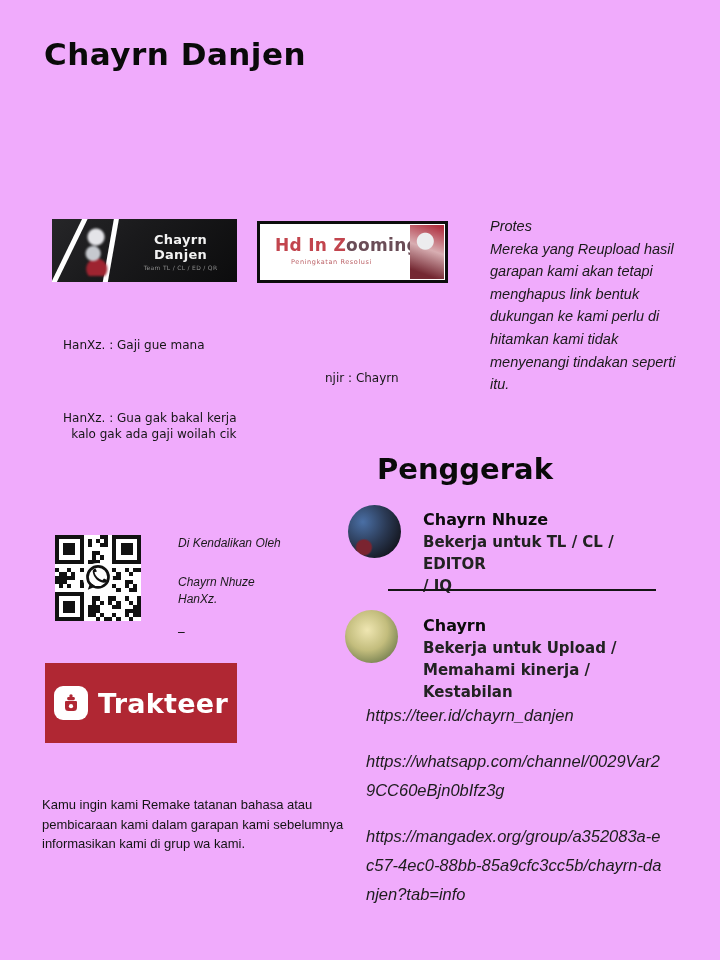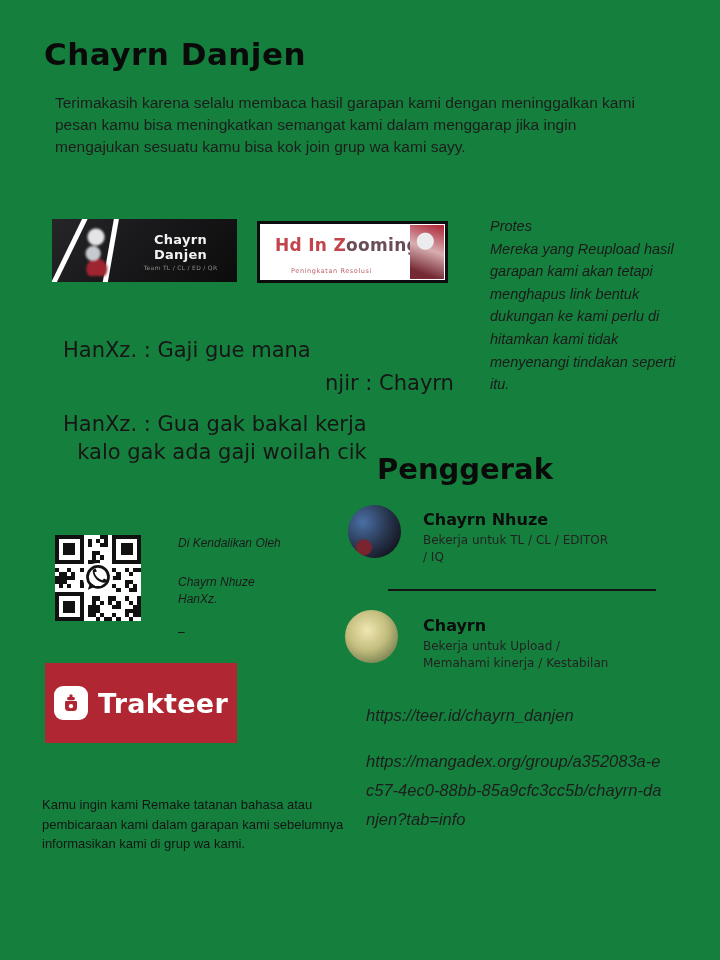--- a/index.html
+++ b/index.html
@@ -1,16 +1,16 @@
 <!DOCTYPE html>
 <html><head>
 <meta charset="utf-8">
 <style>
   html,body{margin:0;padding:0;background:#fff;}
-  .page{position:relative;width:720px;height:960px;background:#15803d;overflow:hidden;
+  .page{position:relative;width:720px;height:960px;background:#f0abfc;overflow:hidden;
         font-family:"DejaVu Sans","Liberation Sans",sans-serif;color:#111;}
   .abs{position:absolute;margin:0;}
 
   
   .title{left:44px;top:36px;font-size:31px;font-weight:bold;letter-spacing:0.5px;color:#0a0a0a;}
   .intro{left:55px;top:92px;width:585px;font-size:15.5px;line-height:1.42;color:#1c1c1c;
          font-family:"Liberation Sans",sans-serif;}
 
   
   .banner-left{left:52px;top:219px;width:185px;height:63px;overflow:hidden;
@@ -26,49 +26,49 @@
   .bl-text{position:absolute;left:74px;right:2px;top:50%;transform:translateY(-50%);text-align:center;}
   .bl-title{color:#f2f2f2;font-size:13px;font-weight:bold;letter-spacing:0.3px;}
   .bl-sub{color:#8f8f8f;font-size:6px;margin-top:2px;letter-spacing:0.3px;}
 
   
   .banner-right{left:257px;top:221px;width:191px;height:62px;background:#fff;
                 border:3px solid #0d0d0d;box-sizing:border-box;overflow:hidden;}
   .br-title{margin:11px 0 0 15px;font-size:17px;font-weight:bold;letter-spacing:0.3px;}
   .br-title .red{color:#c2454e;}
   .br-title .dark{color:#6a4d57;}
-  .br-sub{margin:12px 0 0 15px;font-size:6.5px;color:#bb6066;letter-spacing:0.6px;padding-left:16px;}
+  .br-sub{margin:3px 0 0 15px;font-size:6.5px;color:#bb6066;letter-spacing:0.6px;padding-left:16px;}
   .br-art{position:absolute;right:1px;top:1px;bottom:1px;width:34px;filter:blur(0.6px);
     background:
       radial-gradient(circle at 45% 30%,#ececee 0 8px,rgba(236,236,238,0) 9px),
       linear-gradient(200deg,#b03040 5%,#d8aeb2 45%,#742832 85%);}
 
   
   .protes{left:490px;top:215px;width:206px;font-style:italic;font-size:14.5px;
           line-height:1.56;color:#1a1a1a;font-family:"Liberation Sans",sans-serif;}
 
   
-  .chat{font-size:21px;color:#161616;}
+  .chat{font-size:12px;color:#161616;}
   .chat1{left:63px;top:338px;}
   .chat2{left:325px;top:371px;}
   .chat3{left:63px;top:410px;white-space:pre-line;line-height:1.35;text-align:right;}
 
   
   .penggerak-heading{left:377px;top:452px;font-size:29px;font-weight:bold;color:#0a0a0a;}
   .avatar{position:absolute;width:53px;height:53px;border-radius:50%;}
   .avatar1{left:348px;top:505px;
     background:radial-gradient(circle at 30% 80%,#7a2430 0 7px,rgba(122,36,48,0) 9px),
                radial-gradient(circle at 28% 32%,#4a6fa5 0%,#2b3a55 45%,#14161f 80%);}
   .avatar2{left:345px;top:610px;
     background:radial-gradient(circle at 42% 38%,#efe6b2 0%,#c3bd7d 45%,#5f6e43 90%);}
   .member-text{position:absolute;width:240px;}
   .mt1{left:423px;top:510px;}
   .mt2{left:423px;top:616px;}
   .member-name{font-size:16px;font-weight:bold;color:#0c0c0c;}
-  .member-role{font-size:12px;line-height:1.45;margin-top:3px;color:#222;white-space:pre-line;}
+  .member-role{font-size:15px;line-height:1.45;margin-top:3px;color:#222;white-space:pre-line;font-weight:bold;}
   .divider{left:388px;top:589px;width:268px;height:2px;background:#141414;}
 
   
   .qr{left:55px;top:535px;width:86px;height:86px;}
   .qr svg{width:100%;height:100%;display:block;}
   .wa-badge{position:absolute;left:50%;top:50%;transform:translate(-50%,-50%);
             width:30px;height:30px;background:#fff;border-radius:50%;
             display:flex;align-items:center;justify-content:center;}
 
   .controlled{left:178px;top:536px;font-style:italic;font-size:12px;color:#1a1a1a;
@@ -90,21 +90,20 @@
   .links{left:366px;top:701px;width:302px;font-style:italic;font-size:16.5px;
          color:#1d1d1d;font-family:"Liberation Sans",sans-serif;}
   .link{margin-bottom:17px;line-height:29px;word-break:break-all;}
 </style>
 </head>
 <body>
 
 <div class="page">
 
   <h1 class="abs title">Chayrn Danjen</h1>
-  <p class="abs intro">Terimakasih karena selalu membaca hasil garapan kami dengan meninggalkan kami pesan kamu bisa meningkatkan semangat kami dalam menggarap jika ingin mengajukan sesuatu kamu bisa kok join grup wa kami sayy.</p>
 
   <div class="abs banner-left">
     <div class="stripe s1"></div>
     <div class="stripe s2"></div>
     <div class="char-art"></div>
     <div class="bl-text">
       <div class="bl-title">Chayrn Danjen</div>
       <div class="bl-sub">Team TL / CL / ED / QR</div>
     </div>
   </div>
@@ -272,16 +271,17 @@
         <circle cx="17" cy="21.5" r="3" fill="#fff"></circle>
       </svg>
     </div>
     <div class="tr-label">Trakteer</div>
   </div>
 
   <div class="abs remake">Kamu ingin kami Remake tatanan bahasa atau pembicaraan kami dalam garapan kami sebelumnya informasikan kami di grup wa kami.</div>
 
   <div class="abs links">
     <div class="link">https://teer.id/chayrn_danjen</div>
+    <div class="link">https://whatsapp.com/channel/0029Var29CC60eBjn0bIfz3g</div>
     <div class="link">https://mangadex.org/group/a352083a-ec57-4ec0-88bb-85a9cfc3cc5b/chayrn-danjen?tab=info</div>
   </div>
 
 </div>
 
 </body></html>

